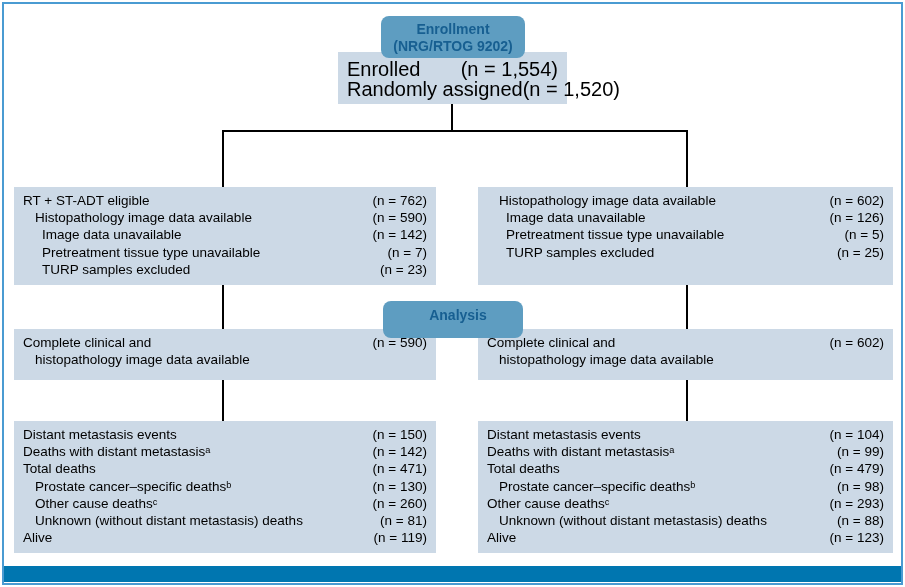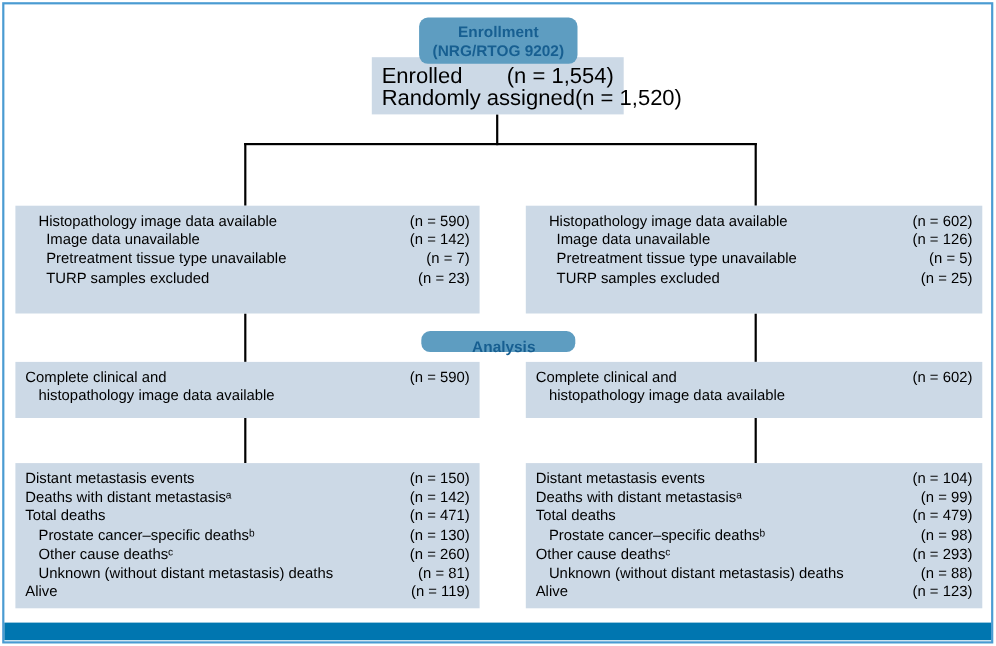--- a/index.html
+++ b/index.html
@@ -9,21 +9,21 @@
   }
   .frame{position:absolute;inset:2px;border:2px solid var(--border-blue);pointer-events:none;}
   .bottombar{position:absolute;left:4px;right:4px;top:566px;height:16px;background:var(--bottom-bar);}
   .stage{
     position:absolute;background:var(--stage-fill);color:var(--stage-text);
     font-weight:bold;text-align:center;border-radius:8px;z-index:3;font-size:14px;
     box-sizing:border-box;
   }
   #stage-enroll{left:381px;top:16px;width:144px;height:42px;line-height:17px;padding-top:5px;}
   #stage-alloc{left:383px;top:158px;width:140px;height:29px;line-height:29px;}
-  #stage-ana{left:383px;top:301px;width:140px;height:19px;line-height:29px;padding-left:10px;}
+  #stage-ana{left:383px;top:301px;width:140px;height:37px;line-height:29px;padding-left:10px;}
   .box{
     position:absolute;background:var(--box-fill);box-sizing:border-box;
     padding:6px 9px;z-index:2;font-size:13.5px;
   }
   #box-enroll{left:338px;top:52px;width:229px;height:52px;font-size:20px;}
   #box-alloc-l{left:14px;top:187px;width:422px;height:98px;}
   #box-alloc-r{left:478px;top:187px;width:415px;height:98px;}
   #box-ana-l{left:14px;top:329px;width:422px;height:51px;}
   #box-ana-r{left:478px;top:329px;width:415px;height:51px;}
   #box-out-l{left:14px;top:421px;width:422px;height:132px;}
@@ -71,20 +71,24 @@
       <span class="val">(n = 1,554)</span>
     </div>
     <div class="row">
       <span class="lbl">Randomly assigned</span>
       <span class="val">(n = 1,520)</span>
     </div>
   </div>
 
   <div class="box" id="box-alloc-l">
     <div class="row">
+      <span class="lbl">RT + ST-ADT eligible</span>
+      <span class="val">(n = 762)</span>
+    </div>
+    <div class="row">
       <span class="lbl i1">Histopathology image data available</span>
       <span class="val">(n = 590)</span>
     </div>
     <div class="row">
       <span class="lbl i2">Image data unavailable</span>
       <span class="val">(n = 142)</span>
     </div>
     <div class="row">
       <span class="lbl i2">Pretreatment tissue type unavailable</span>
       <span class="val">(n = 7)</span>

